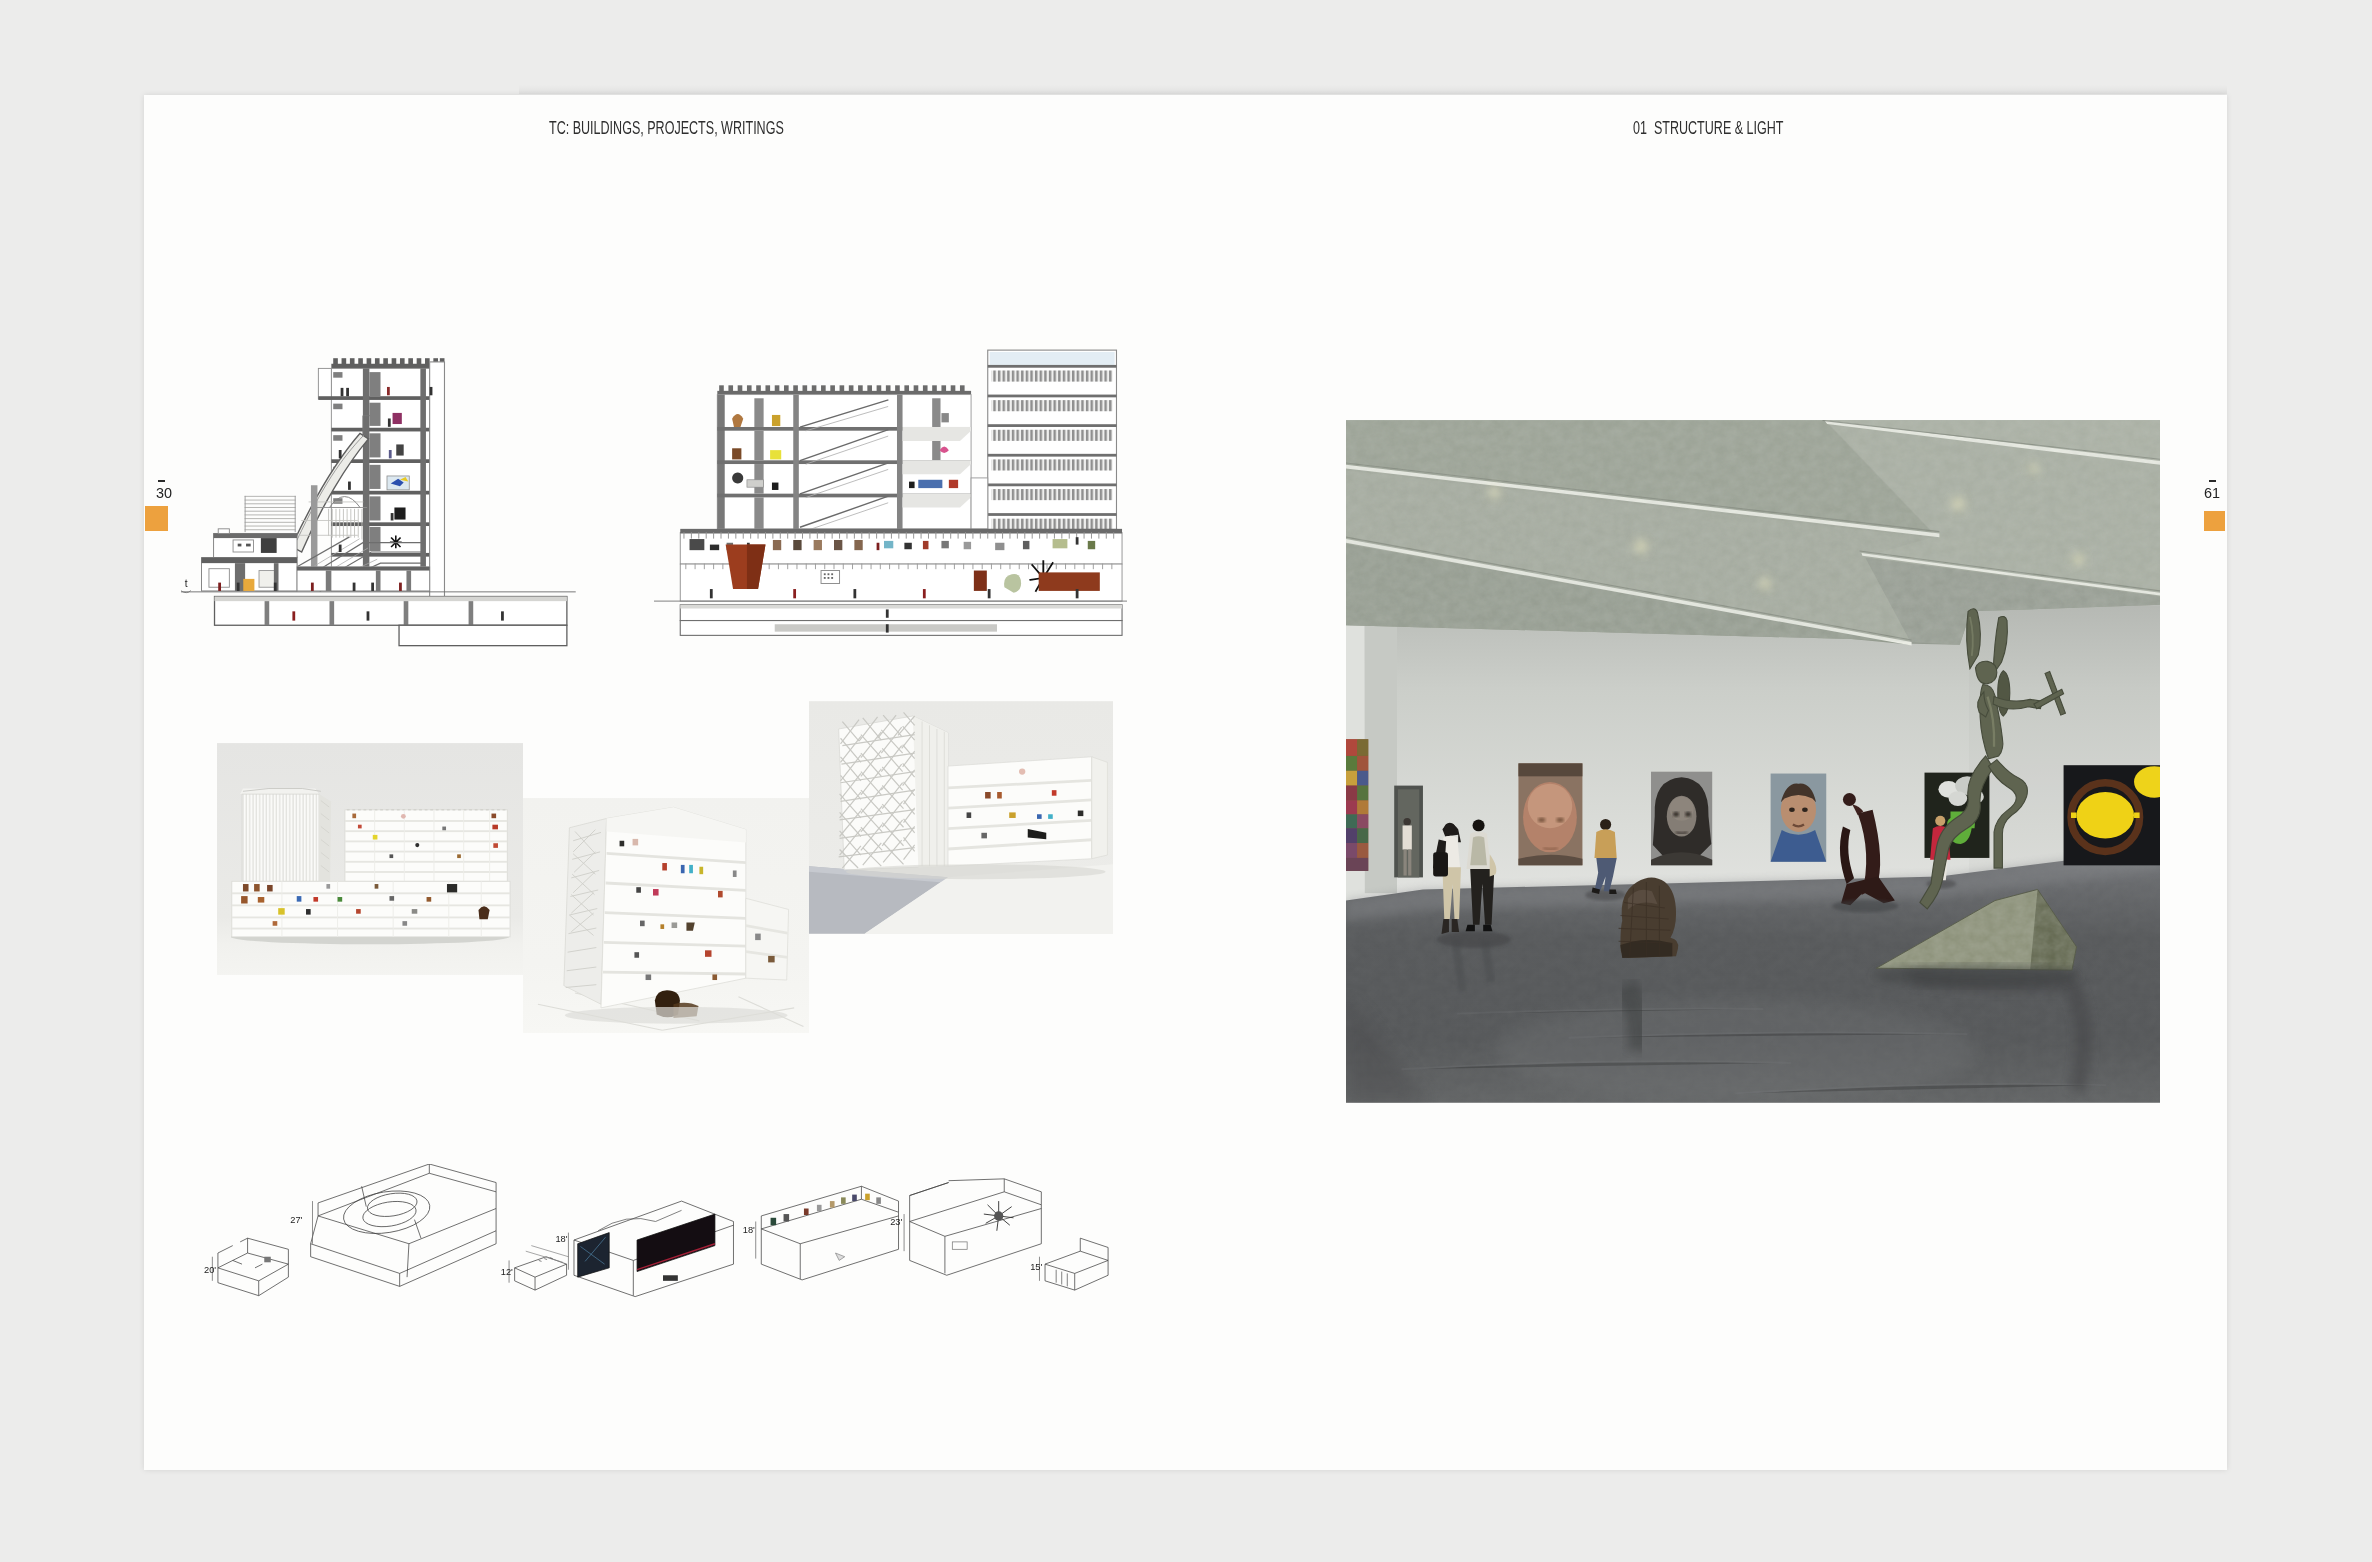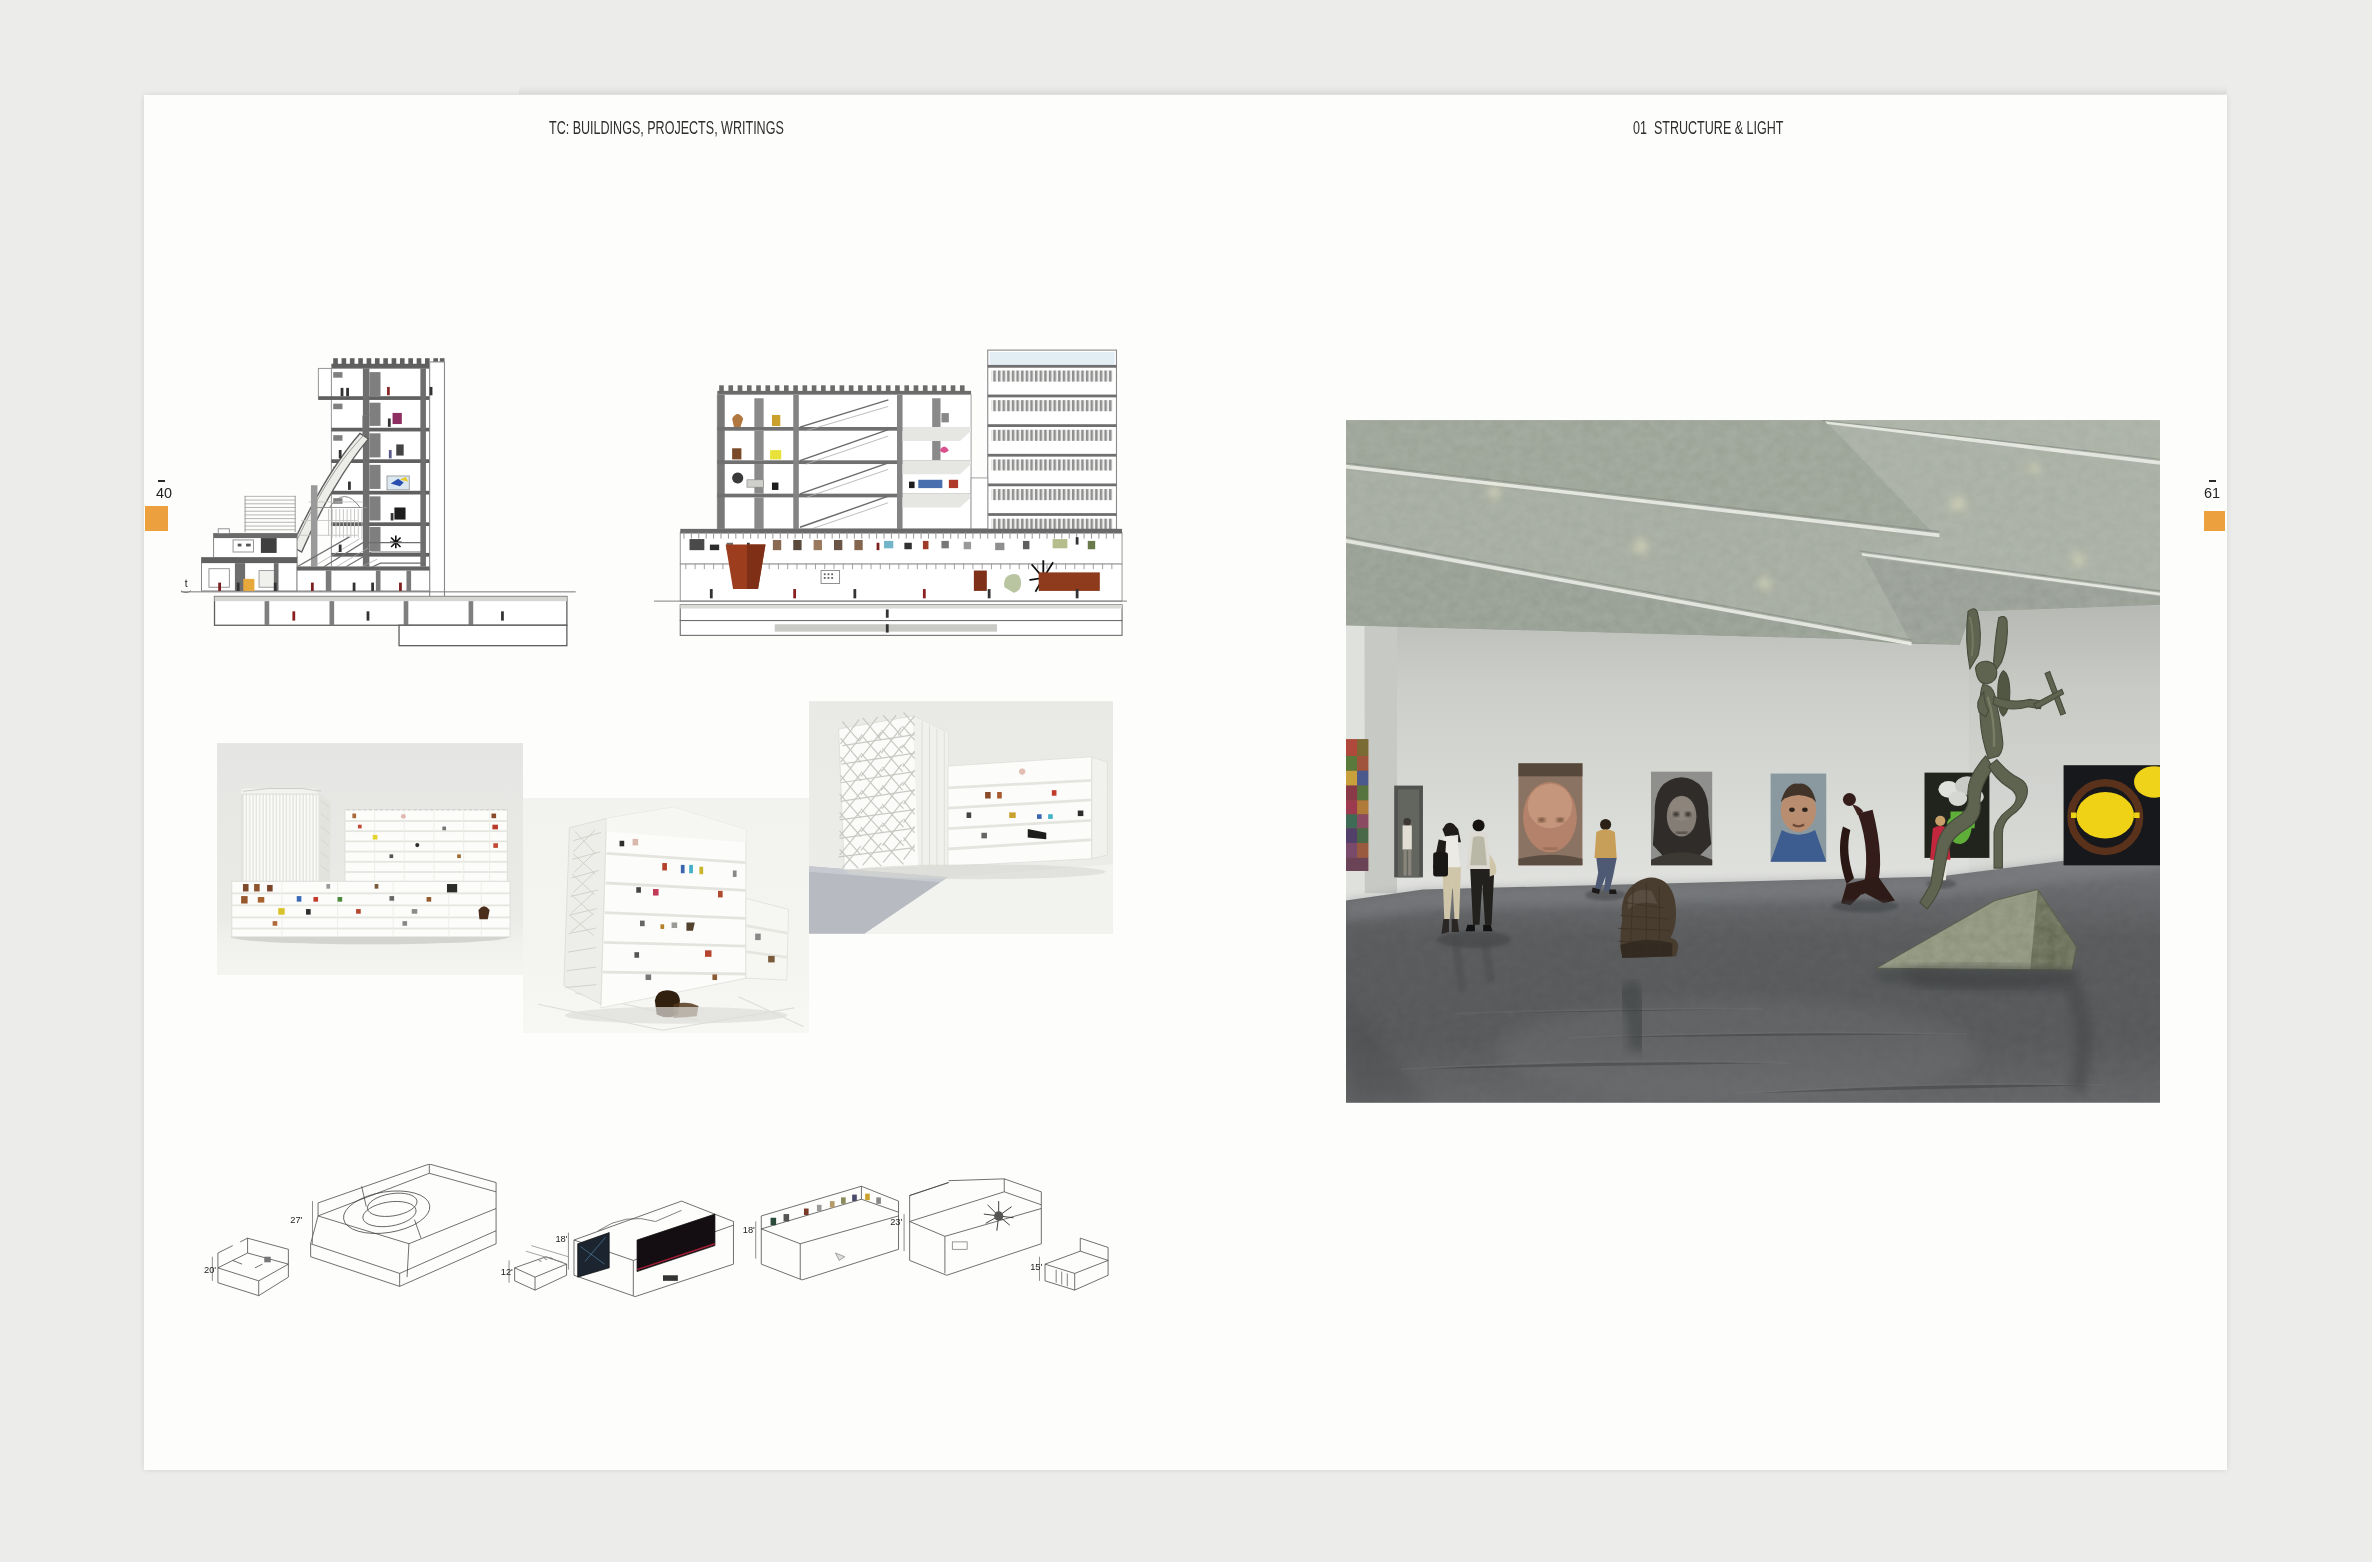--- a/index.html
+++ b/index.html
@@ -13,21 +13,21 @@
 <div class="abs" style="left:144px;top:95px;width:2083px;height:1375px;background:#fdfdfc;box-shadow:0 0 5.6px rgba(0,0,0,0.10);"></div>
 
 <div class="abs" style="left:519px;top:85px;width:1708px;height:9.3px;background:linear-gradient(to bottom,rgba(0,0,0,0),rgba(0,0,0,0.05));"></div>
 
 <div class="abs hdr" style="left:549px;top:117px;">TC: BUILDINGS, PROJECTS, WRITINGS</div>
 
 <div class="abs hdr" style="left:1633px;top:117px;">01&nbsp; STRUCTURE &amp; LIGHT</div>
 
 <div class="abs" style="left:158px;top:480px;width:6.5px;height:1.9px;background:#2a2a2a;"></div>
 
-<div class="abs" style="left:156px;top:485px;font-size:14.4px;color:#222;">40</div>
+<div class="abs" style="left:156px;top:485px;font-size:14.4px;color:#222;">30</div>
 
 <div class="abs" style="left:145px;top:506px;width:23px;height:25px;background:#eda13e;"></div>
 
 <div class="abs" style="left:2209px;top:480px;width:6.5px;height:1.9px;background:#2a2a2a;"></div>
 
 <div class="abs" style="left:2204px;top:485px;font-size:14.4px;color:#222;text-align:center;">61</div>
 
 <div class="abs" style="left:2204px;top:511px;width:21.3px;height:20.4px;background:#eda13e;"></div>
 
 <div class="abs" style="left:181px;top:348px;width:399px;height:306px;" id="d1host">

